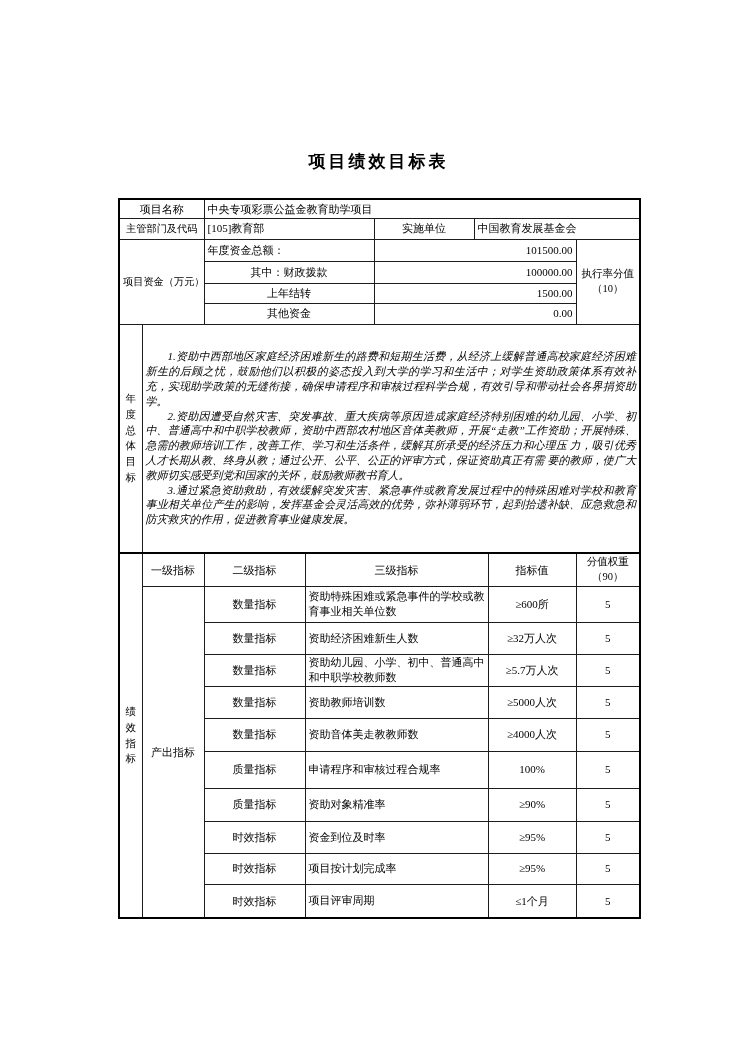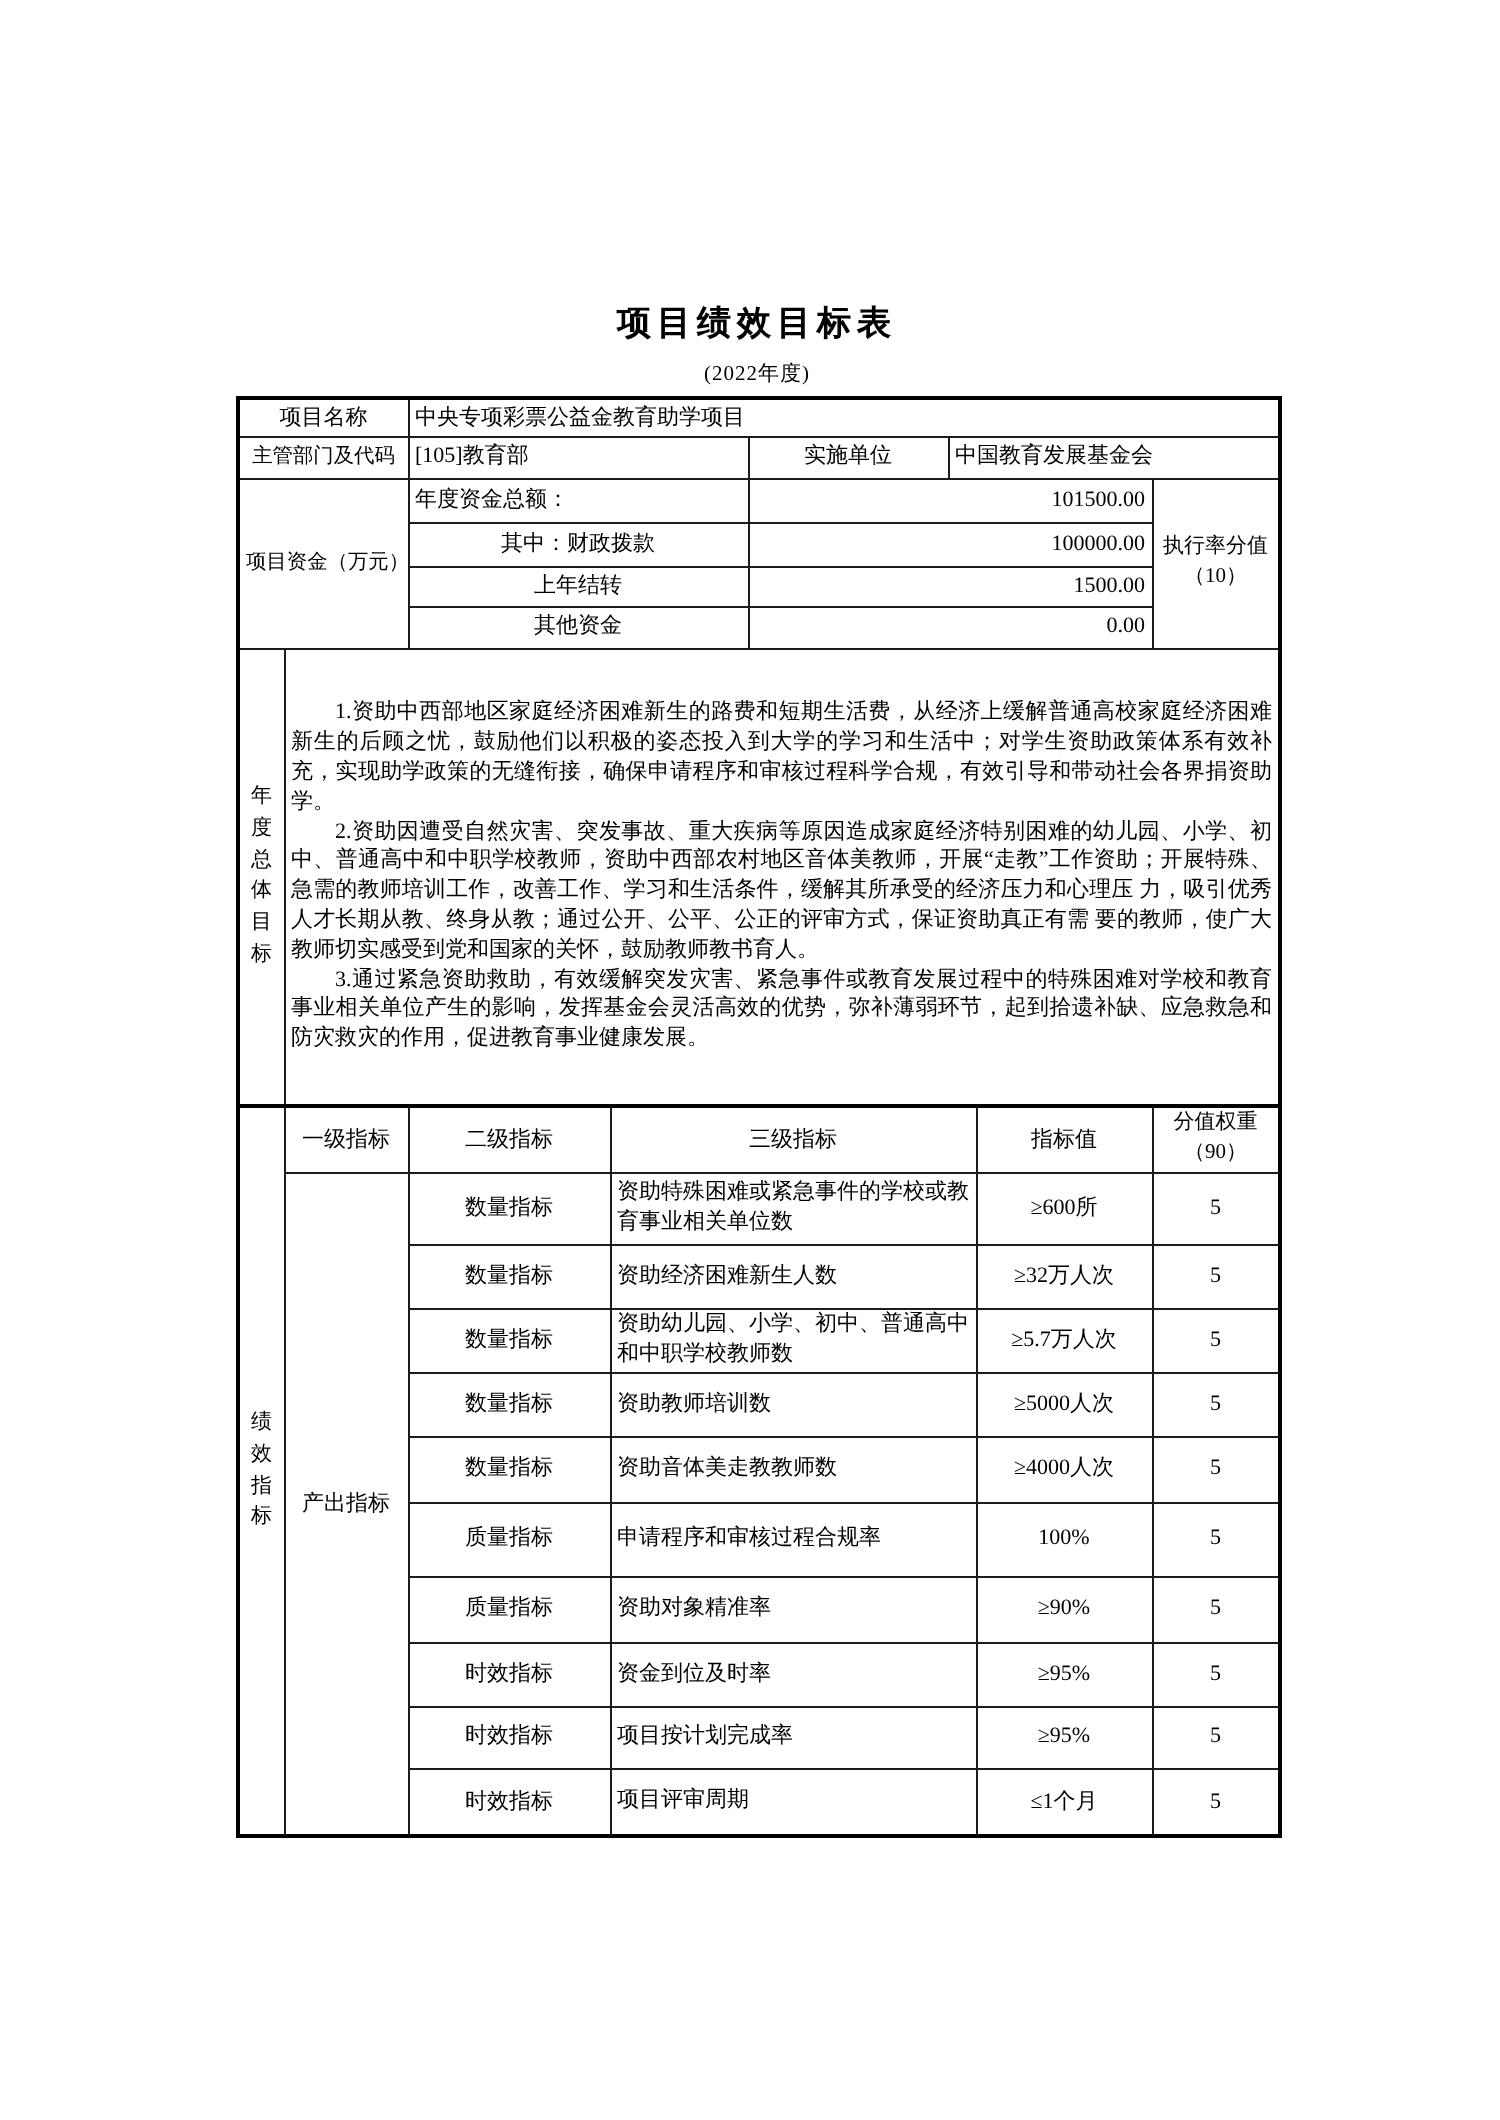--- a/index.html
+++ b/index.html
@@ -31,40 +31,39 @@
   table.main{border:2px solid #000;}
   td.c{text-align:center;}
   td.l{text-align:left;padding-left:6px;}
   td.r{text-align:right;padding-right:5px;font-family:"Liberation Serif","DejaVu Serif",serif;}
   td.tight{font-size:10.2px;text-align:center;padding:0;white-space:nowrap;}
   td.side{
     text-align:center;white-space:pre-line;font-size:10.5px;line-height:1.5;
     padding:0 1px;word-break:break-all;
   }
   td.twoLine{white-space:pre-line;text-align:center;line-height:1.4;}
-  td.goal-cell{vertical-align:top;padding:24px 8px 0 10px;}
+  td.goal-cell{vertical-align:top;padding:24px 8px 0 10px;font-style:italic;}
   .para{
     text-indent:2em;text-align:justify;font-size:11px;line-height:14.8px;
     margin:0;
   }
   tr.sec-top td{border-top:2px solid #000;}
   td.l3{text-align:left;padding-left:5px;padding-right:3px;line-height:1.35;}
   .pageno{
     position:absolute;left:0;top:966px;width:750px;text-align:center;
     font-family:"Liberation Sans","DejaVu Sans",sans-serif;font-size:11px;
     font-weight:bold;color:#222;
   }
 </style>
 </head>
 <body>
 
 <div class="page">
 
   <div class="title2">项目绩效目标表</div>
-  <div class="year">(2022年度)</div>
 
   <table class="main">
     <colgroup>
       <col style="width:23px">
         <col style="width:62px">
         <col style="width:101px">
         <col style="width:69px">
       <col style="width:100px">
         <col style="width:14px">
         <col style="width:88px">

